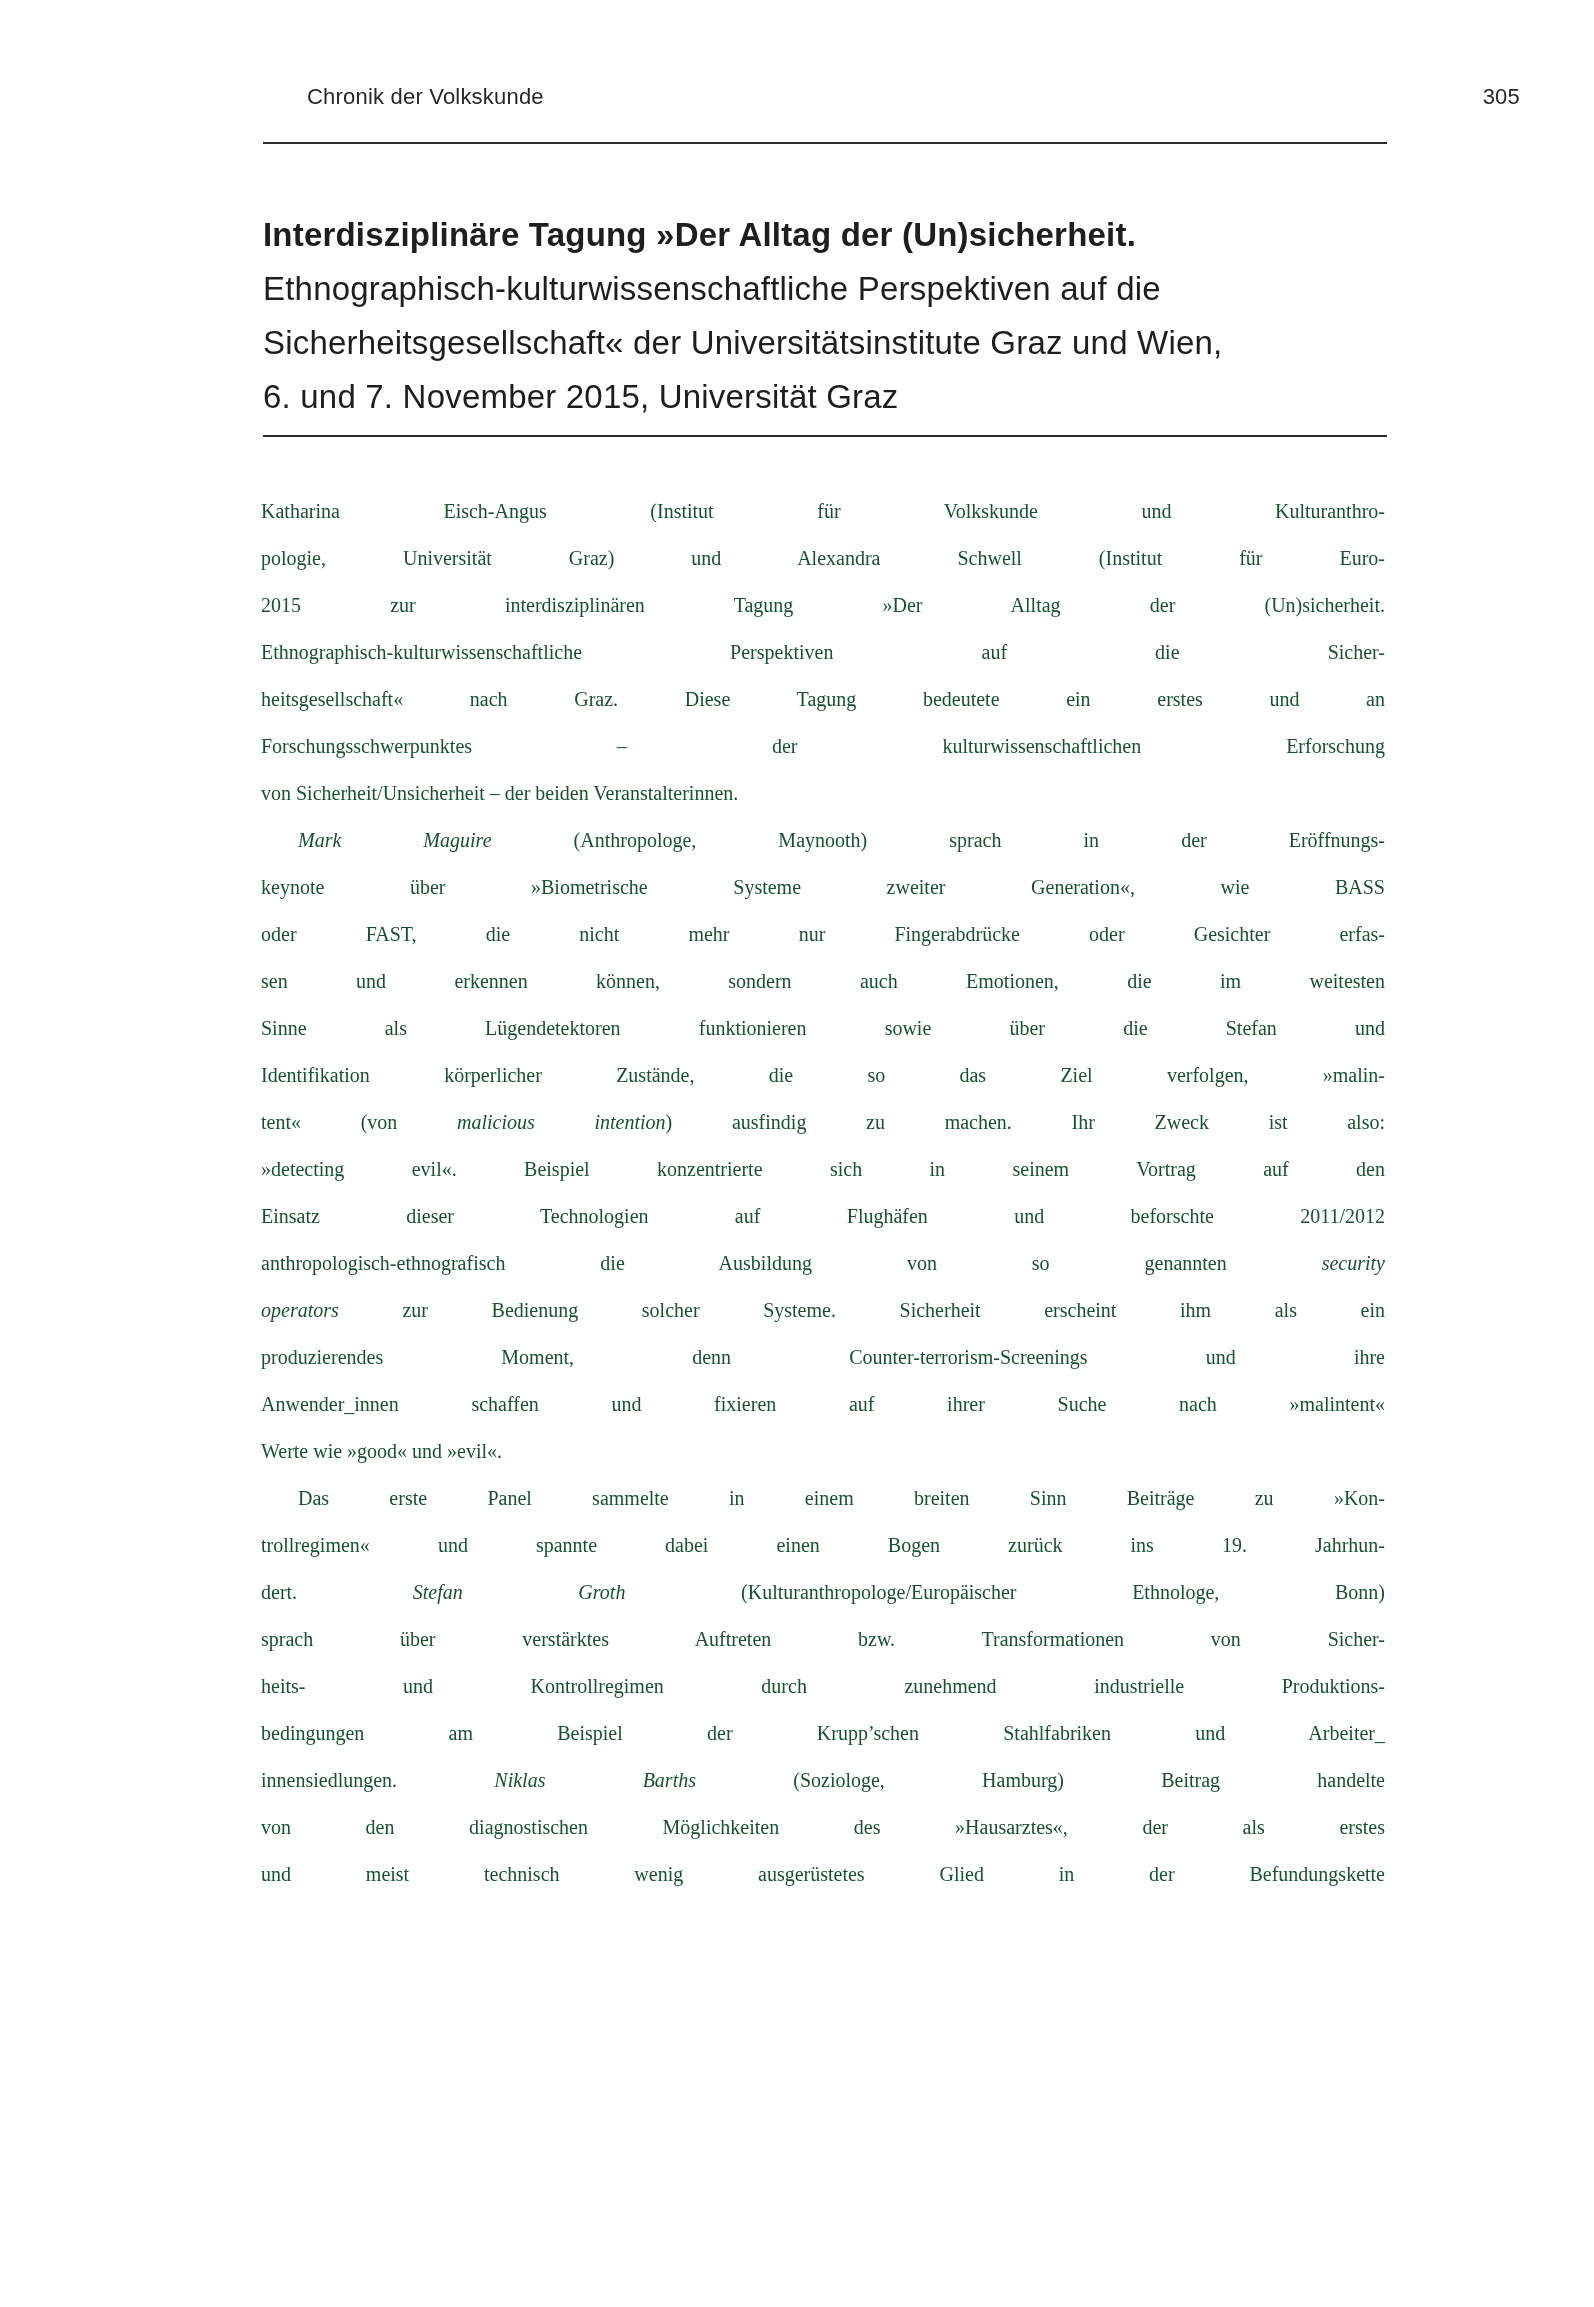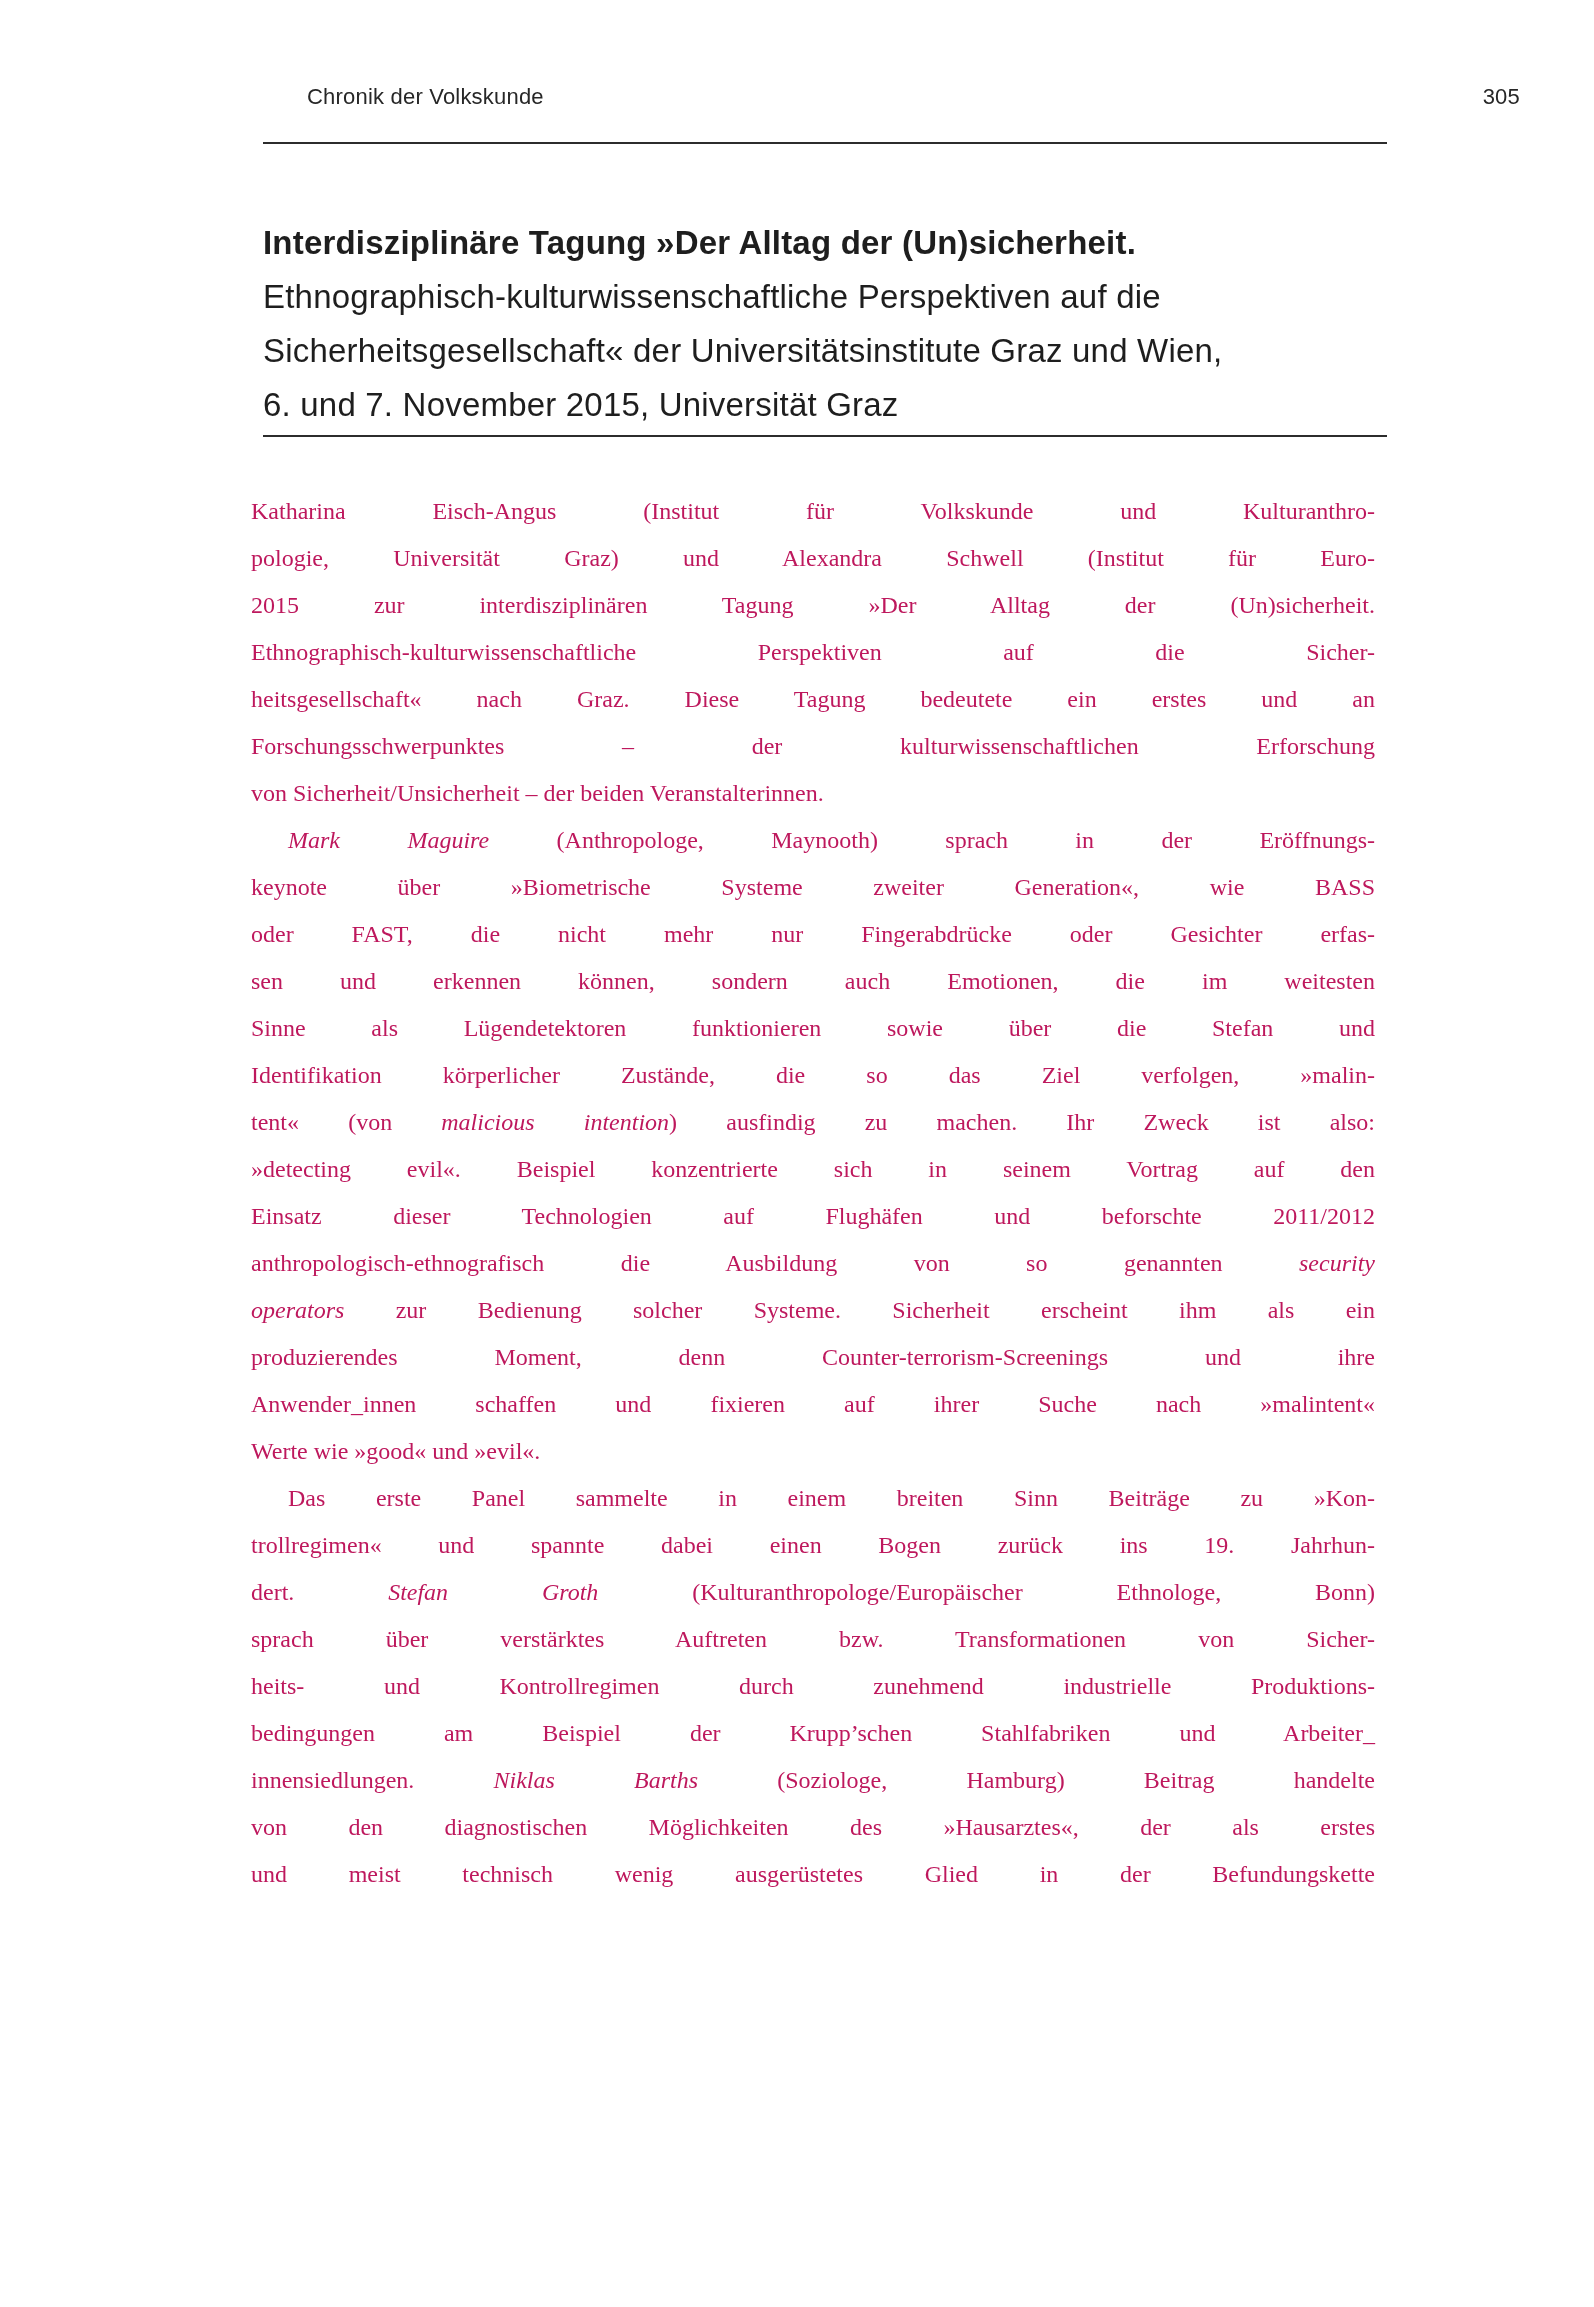--- a/index.html
+++ b/index.html
@@ -35,37 +35,37 @@
     left: 263px;
     width: 1124px;
     height: 1.6px;
     background: #2c2c2c;
   }
   .rule-header { top: 142px; }
   .rule-title  { top: 435px; }
   .title-block {
     position: absolute;
     left: 263px;
-    top: 216px;
+    top: 208px;
     width: 1172px;
     font-size: 33px;
     line-height: 54px;
     color: #1e1e1e;
     letter-spacing: 0.2px;
   }
   .title-line-bold { font-weight: 700; }
   .body-text {
     position: absolute;
-    left: 251px;
+    left: 261px;
     top: 488px;
     width: 1124px;
     font-family: "Liberation Serif", "DejaVu Serif", serif;
-    font-size: 24px;
+    font-size: 20px;
     line-height: 47px;
-    color: #be185d;
+    color: #14532d;
   }
   .line {
     text-align: justify;
     text-align-last: justify;
     white-space: normal;
   }
   .line.no-justify { text-align-last: left; }
   .line.indent { padding-left: 37px; }
   .it { font-style: italic; }
 </style>

